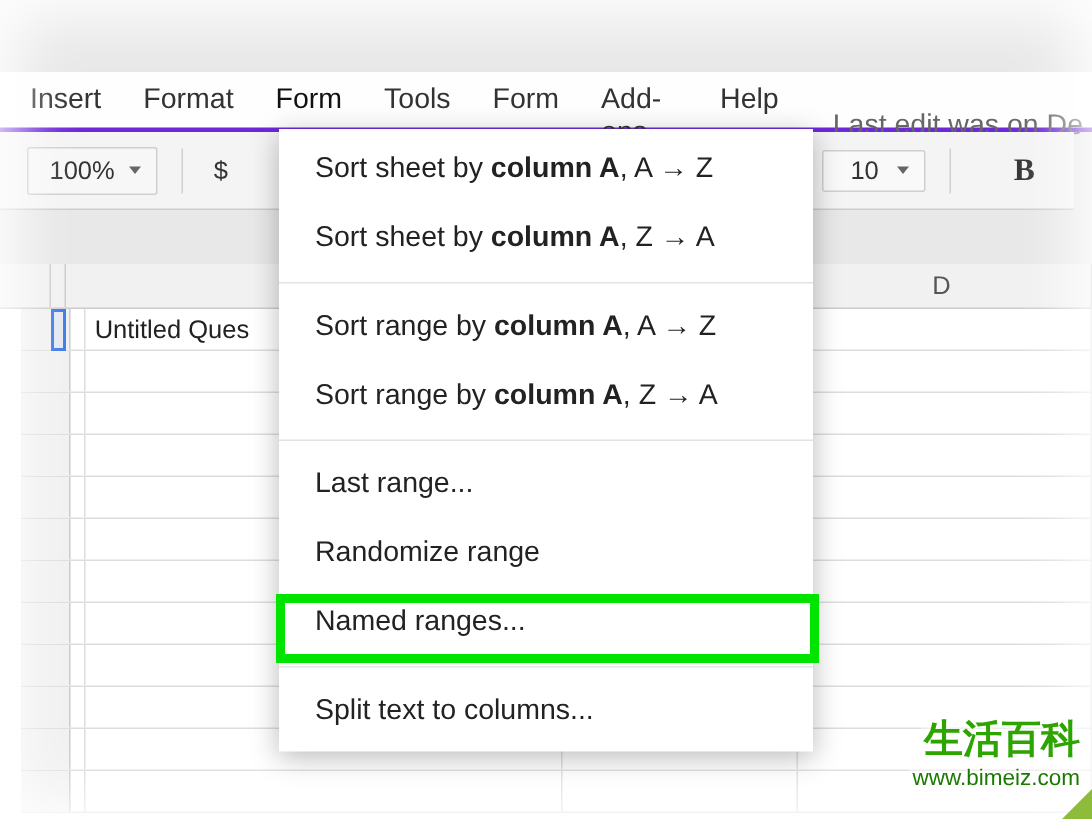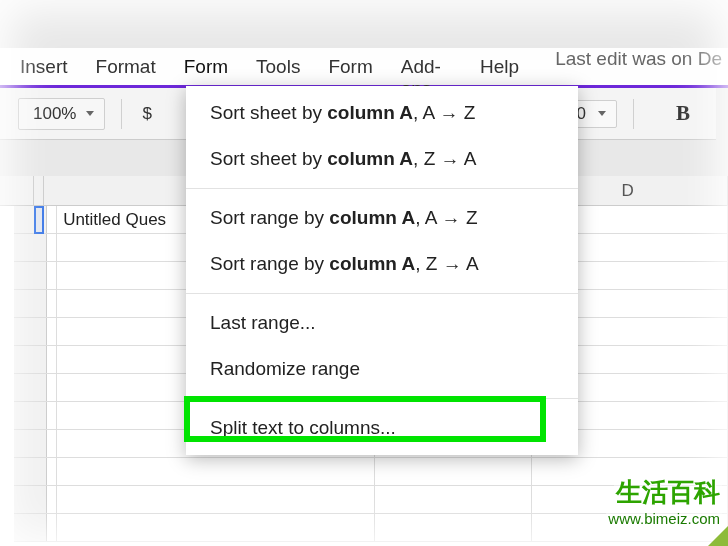--- a/index.html
+++ b/index.html
@@ -38,20 +38,21 @@
     position: relative;
   }
   .menubar .menu-item.selected {
     color: #111;
   }
   .menubar .status {
     margin-left: 22px;
     color: #666;
     font-size: 19px;
     white-space: nowrap;
+    margin-top: 25px;
   }
   .toolbar {
     position: absolute;
     top: 88px;
     left: 0;
     right: 12px;
     height: 52px;
     background: #f4f4f4;
     border-bottom: 1px solid #ccc;
     display: flex;
@@ -156,21 +157,21 @@
   .row0 .cell.colB {
     font-size: 17px;
     color: #222;
     padding: 4px 6px;
     white-space: nowrap;
   }
   .dropdown {
     position: absolute;
     top: 86px;
     left: 186px;
-    width: 392px;
+    width: 356px;
     background: #fff;
     box-shadow: 0 4px 18px rgba(0,0,0,0.28);
     z-index: 30;
     padding: 4px 0;
   }
   .dd-item {
     padding: 12px 24px;
     font-size: 19px;
     color: #222;
     cursor: pointer;
@@ -363,20 +364,21 @@
   <div class="dd-sep"></div>
   <div class="dd-item">
     <span>Sort range by </span><span class="bold">column A</span><span>, A → Z</span>
   </div>
   <div class="dd-item">
     <span>Sort range by </span><span class="bold">column A</span><span>, Z → A</span>
   </div>
   <div class="dd-sep"></div>
   <div class="dd-item">Last range...</div>
   <div class="dd-item">Randomize range</div>
+  <div class="dd-item">Named ranges...</div>
   <div class="dd-sep"></div>
   <div class="dd-item">Split text to columns...</div>
 </div>
 
 <div class="highlight-box"></div>
 
 <div class="watermark">
   <div class="wm-cn">生活百科</div><br>
   <span class="wm-url">www.bimeiz.com</span>
 </div>

